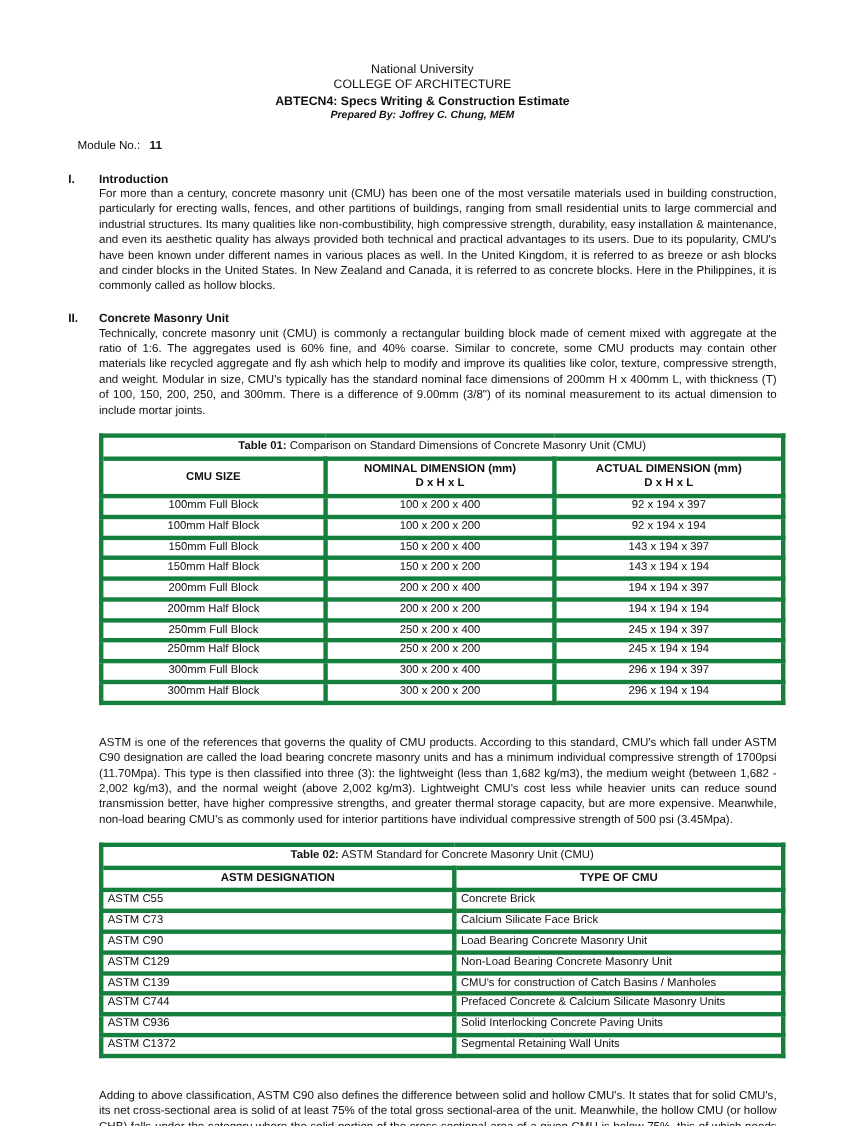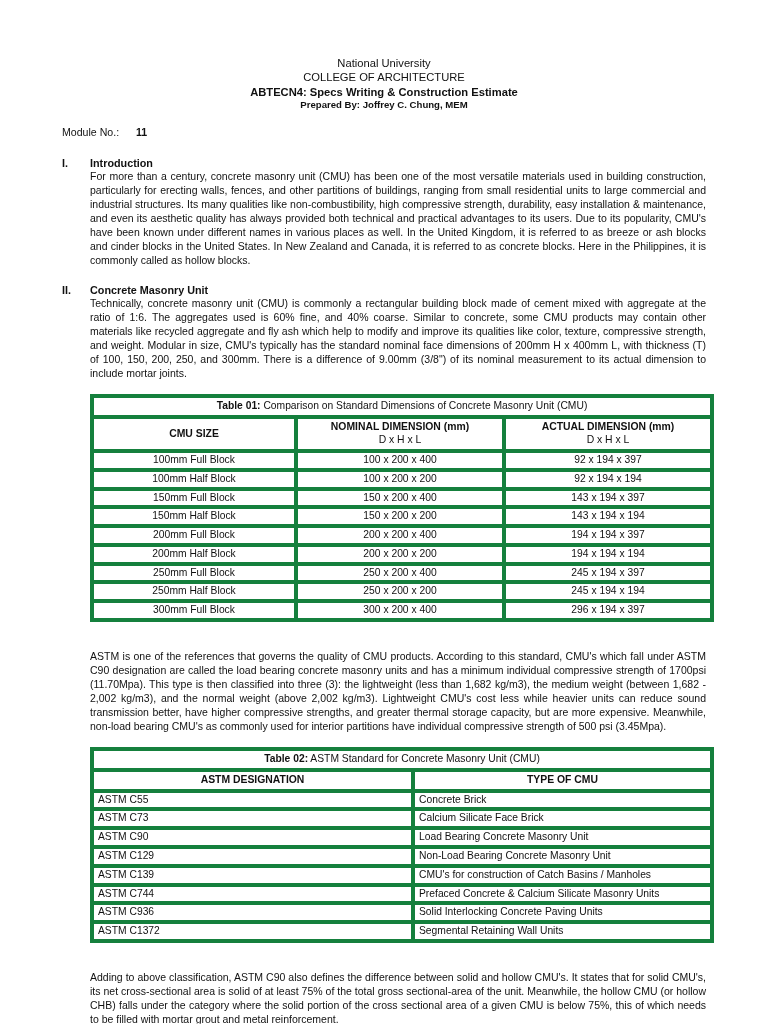--- a/index.html
+++ b/index.html
@@ -33,31 +33,33 @@
   }
   .doc-header .college {
     font-size: 11.2px;
   }
   .doc-header .course {
     font-size: 11.2px;
     font-weight: bold;
   }
   .doc-header .prepared {
     font-size: 9.6px;
+    font-style: italic;
     font-weight: bold;
   }
 
   
   .meta {
     margin-top: 14px;
     font-size: 10.6px;
     line-height: 1.42;
   }
   .meta-row {
     display: flex;
+    text-align: center;
   }
   .meta-label {
     width: 74px;
     flex: 0 0 74px;
   }
   .meta-value {
     font-weight: bold;
   }
 
   
@@ -111,21 +113,21 @@
   .cap-cell b {
     font-weight: bold;
   }
   .hdr-cell {
     text-align: center;
     font-weight: bold !important;
     font-size: 10.4px !important;
     padding: 2px 4px !important;
   }
   .hdr-sub {
-    font-weight: normal;
+    font-weight: bold;
     display: block;
   }
   .c-center { text-align: center; }
   .c-left   { text-align: left; }
 
   
   .t1 col.c1 { width: 204px; }
   .t1 col.c2 { width: 208px; }
   .t1 col.c3 { width: 208px; }
 
@@ -238,20 +240,25 @@
         <tr>
           <td class="c-center">250mm Half Block</td>
           <td class="c-center">250 x 200 x 200</td>
           <td class="c-center">245 x 194 x 194</td>
         </tr>
         <tr>
           <td class="c-center">300mm Full Block</td>
           <td class="c-center">300 x 200 x 400</td>
           <td class="c-center">296 x 194 x 397</td>
         </tr>
+        <tr>
+          <td class="c-center">300mm Half Block</td>
+          <td class="c-center">300 x 200 x 200</td>
+          <td class="c-center">296 x 194 x 194</td>
+        </tr>
       </tbody>
     </table>
   </div>
 
   <div class="para tight">ASTM is one of the references that governs the quality of CMU products. According to this standard, CMU's which fall under ASTM C90 designation are called the load bearing concrete masonry units and has a minimum individual compressive strength of 1700psi (11.70Mpa). This type is then classified into three (3): the lightweight (less than 1,682 kg/m3), the medium weight (between 1,682 - 2,002 kg/m3), and the normal weight (above 2,002 kg/m3). Lightweight CMU's cost less while heavier units can reduce sound transmission better, have higher compressive strengths, and greater thermal storage capacity, but are more expensive. Meanwhile, non-load bearing CMU's as commonly used for interior partitions have individual compressive strength of 500 psi (3.45Mpa).</div>
 
   <div class="tbl-wrap">
     <table class="doc-tbl t2">
       <colgroup>
           <col class="d1">

